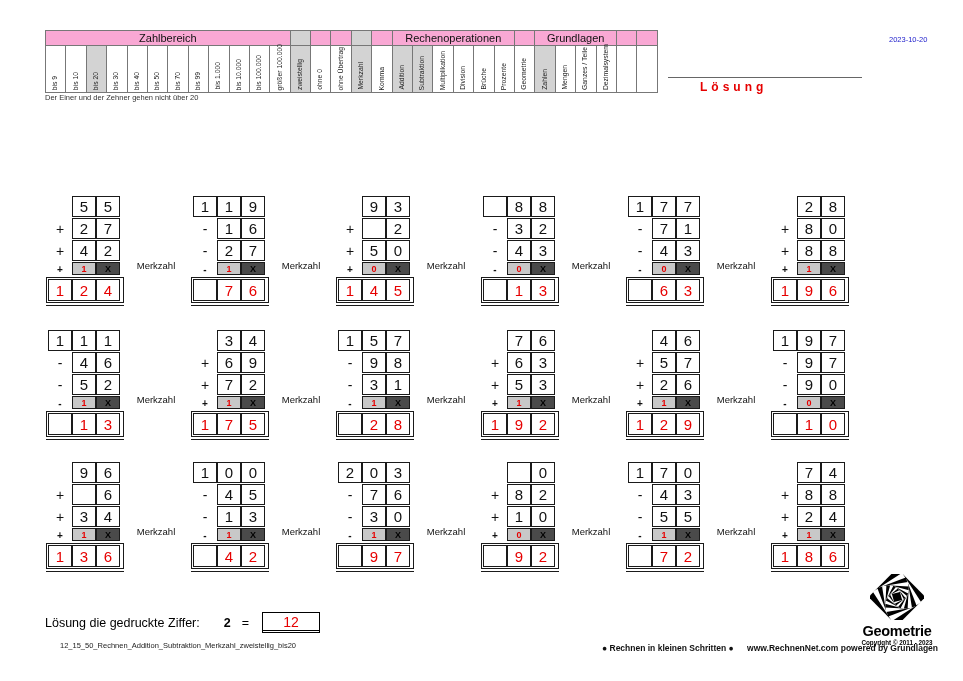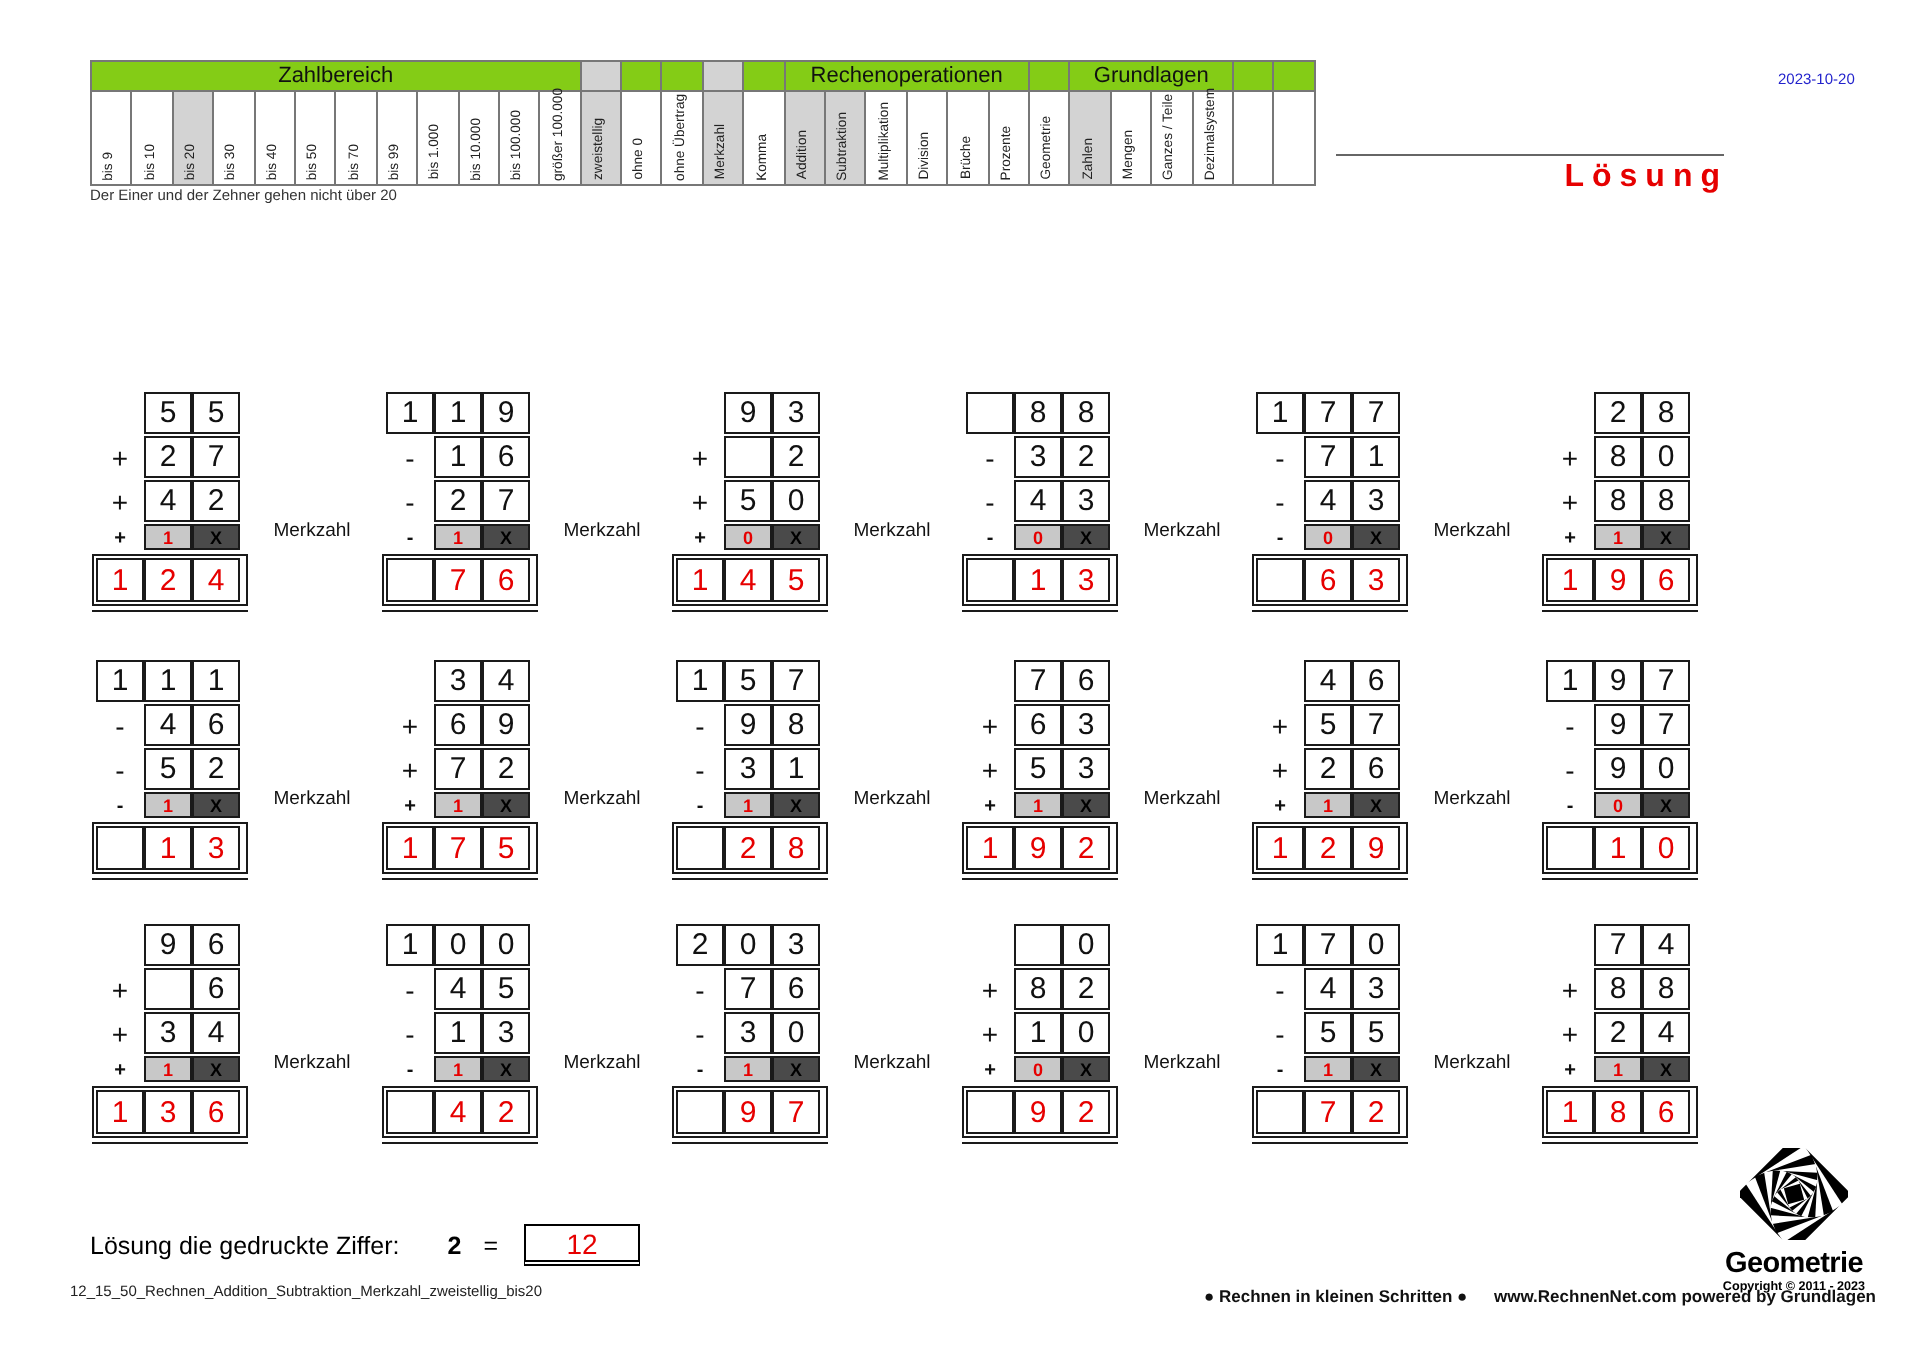--- a/index.html
+++ b/index.html
@@ -4,34 +4,34 @@
 <style>
   html,body{margin:0;padding:0;background:#fff;}
   .sheet{position:relative;width:963px;height:681px;background:#fff;overflow:hidden;
          font-family:"Liberation Sans","DejaVu Sans",sans-serif;color:#111;}
 
   
   .hgrid{position:absolute;left:45px;top:30px;display:grid;
          grid-template-columns:repeat(30,20.4px);
          border-left:1px solid #777;border-top:1px solid #777;}
   .hcap{height:15px;box-sizing:border-box;border-right:1px solid #777;border-bottom:1px solid #777;
-        display:flex;align-items:center;justify-content:center;font-size:11px;background:#84cc16;}
+        display:flex;align-items:center;justify-content:center;font-size:11px;background:#f9a8d4;}
   .hcol{height:47px;box-sizing:border-box;border-right:1px solid #777;border-bottom:1px solid #777;
         display:flex;align-items:flex-end;justify-content:center;background:#fff;overflow:visible;}
   .shade{background:var(--shade);}
   .vlabel{writing-mode:vertical-rl;transform:rotate(180deg);font-size:6.8px;line-height:1;
           white-space:nowrap;padding:2px 0;color:#222;}
 
   .note{position:absolute;left:45px;top:93px;font-size:7.5px;color:#333;}
   .subtitle{position:absolute;left:45px;top:104px;font-size:11px;color:var(--blue);white-space:pre;}
   .title{position:absolute;left:45px;top:119px;font-size:15.5px;font-weight:bold;color:#000;}
   .date{position:absolute;left:889px;top:35px;font-size:7.5px;color:var(--blue);}
   .sol-line{position:absolute;left:668px;top:77px;width:194px;border-top:1px solid #666;}
-  .solution{position:absolute;left:700px;top:80px;width:164px;text-align:right;
-            color:var(--red);font-weight:bold;font-size:16px;letter-spacing:4px;}
+  .solution{position:absolute;left:700px;top:80px;width:164px;
+            color:var(--red);font-weight:bold;font-size:12px;letter-spacing:4px;}
 
   
   .band{position:absolute;left:46px;width:880px;height:120px;}
   .punit{position:absolute;top:0;width:145px;}
   .problem{position:relative;width:78px;}
   .orow{display:flex;height:21px;margin-bottom:1px;margin-left:2px;}
   .dcell{width:24px;height:21px;box-sizing:border-box;border:1px solid #1a1a1a;background:#fff;
          display:flex;align-items:center;justify-content:center;font-size:15px;color:#111;}
   .ghost{width:24px;height:21px;}
   .opcell{width:24px;height:21px;display:flex;align-items:center;justify-content:center;
@@ -48,21 +48,21 @@
   .dline{width:78px;border-top:1px solid #1a1a1a;margin-top:2px;}
   .mlabel{position:absolute;left:82px;top:64px;width:56px;text-align:center;font-size:9.5px;color:#111;}
 
   
   .count{position:absolute;left:45px;top:612px;display:flex;align-items:center;font-size:12.5px;color:#000;}
   .cdigit{font-weight:bold;margin-left:24px;}
   .ceq{margin-left:11px;}
   .cbox{margin-left:13px;width:56px;height:17px;box-sizing:content-box;border:1px solid #000;
         border-bottom:3px double #000;display:flex;align-items:center;justify-content:center;
         color:var(--red);font-size:14px;}
-  .fname{position:absolute;left:35px;top:641px;font-size:7.5px;color:#222;}
+  .fname{position:absolute;left:60px;top:641px;font-size:7.5px;color:#222;}
   .fright{position:absolute;left:602px;top:643px;width:336px;display:flex;
           justify-content:space-between;font-size:8.5px;color:#111;white-space:nowrap;font-weight:bold;}
   .logo{position:absolute;left:845px;top:574px;width:104px;text-align:center;line-height:1;}
   .lname{font-size:14.5px;font-weight:bold;letter-spacing:-0.3px;color:#000;margin-top:1px;}
   .lcopy{font-size:6.3px;font-weight:bold;color:#000;margin-top:1px;}
 </style>
 </head>
 <body>
 
 <div class="sheet">

